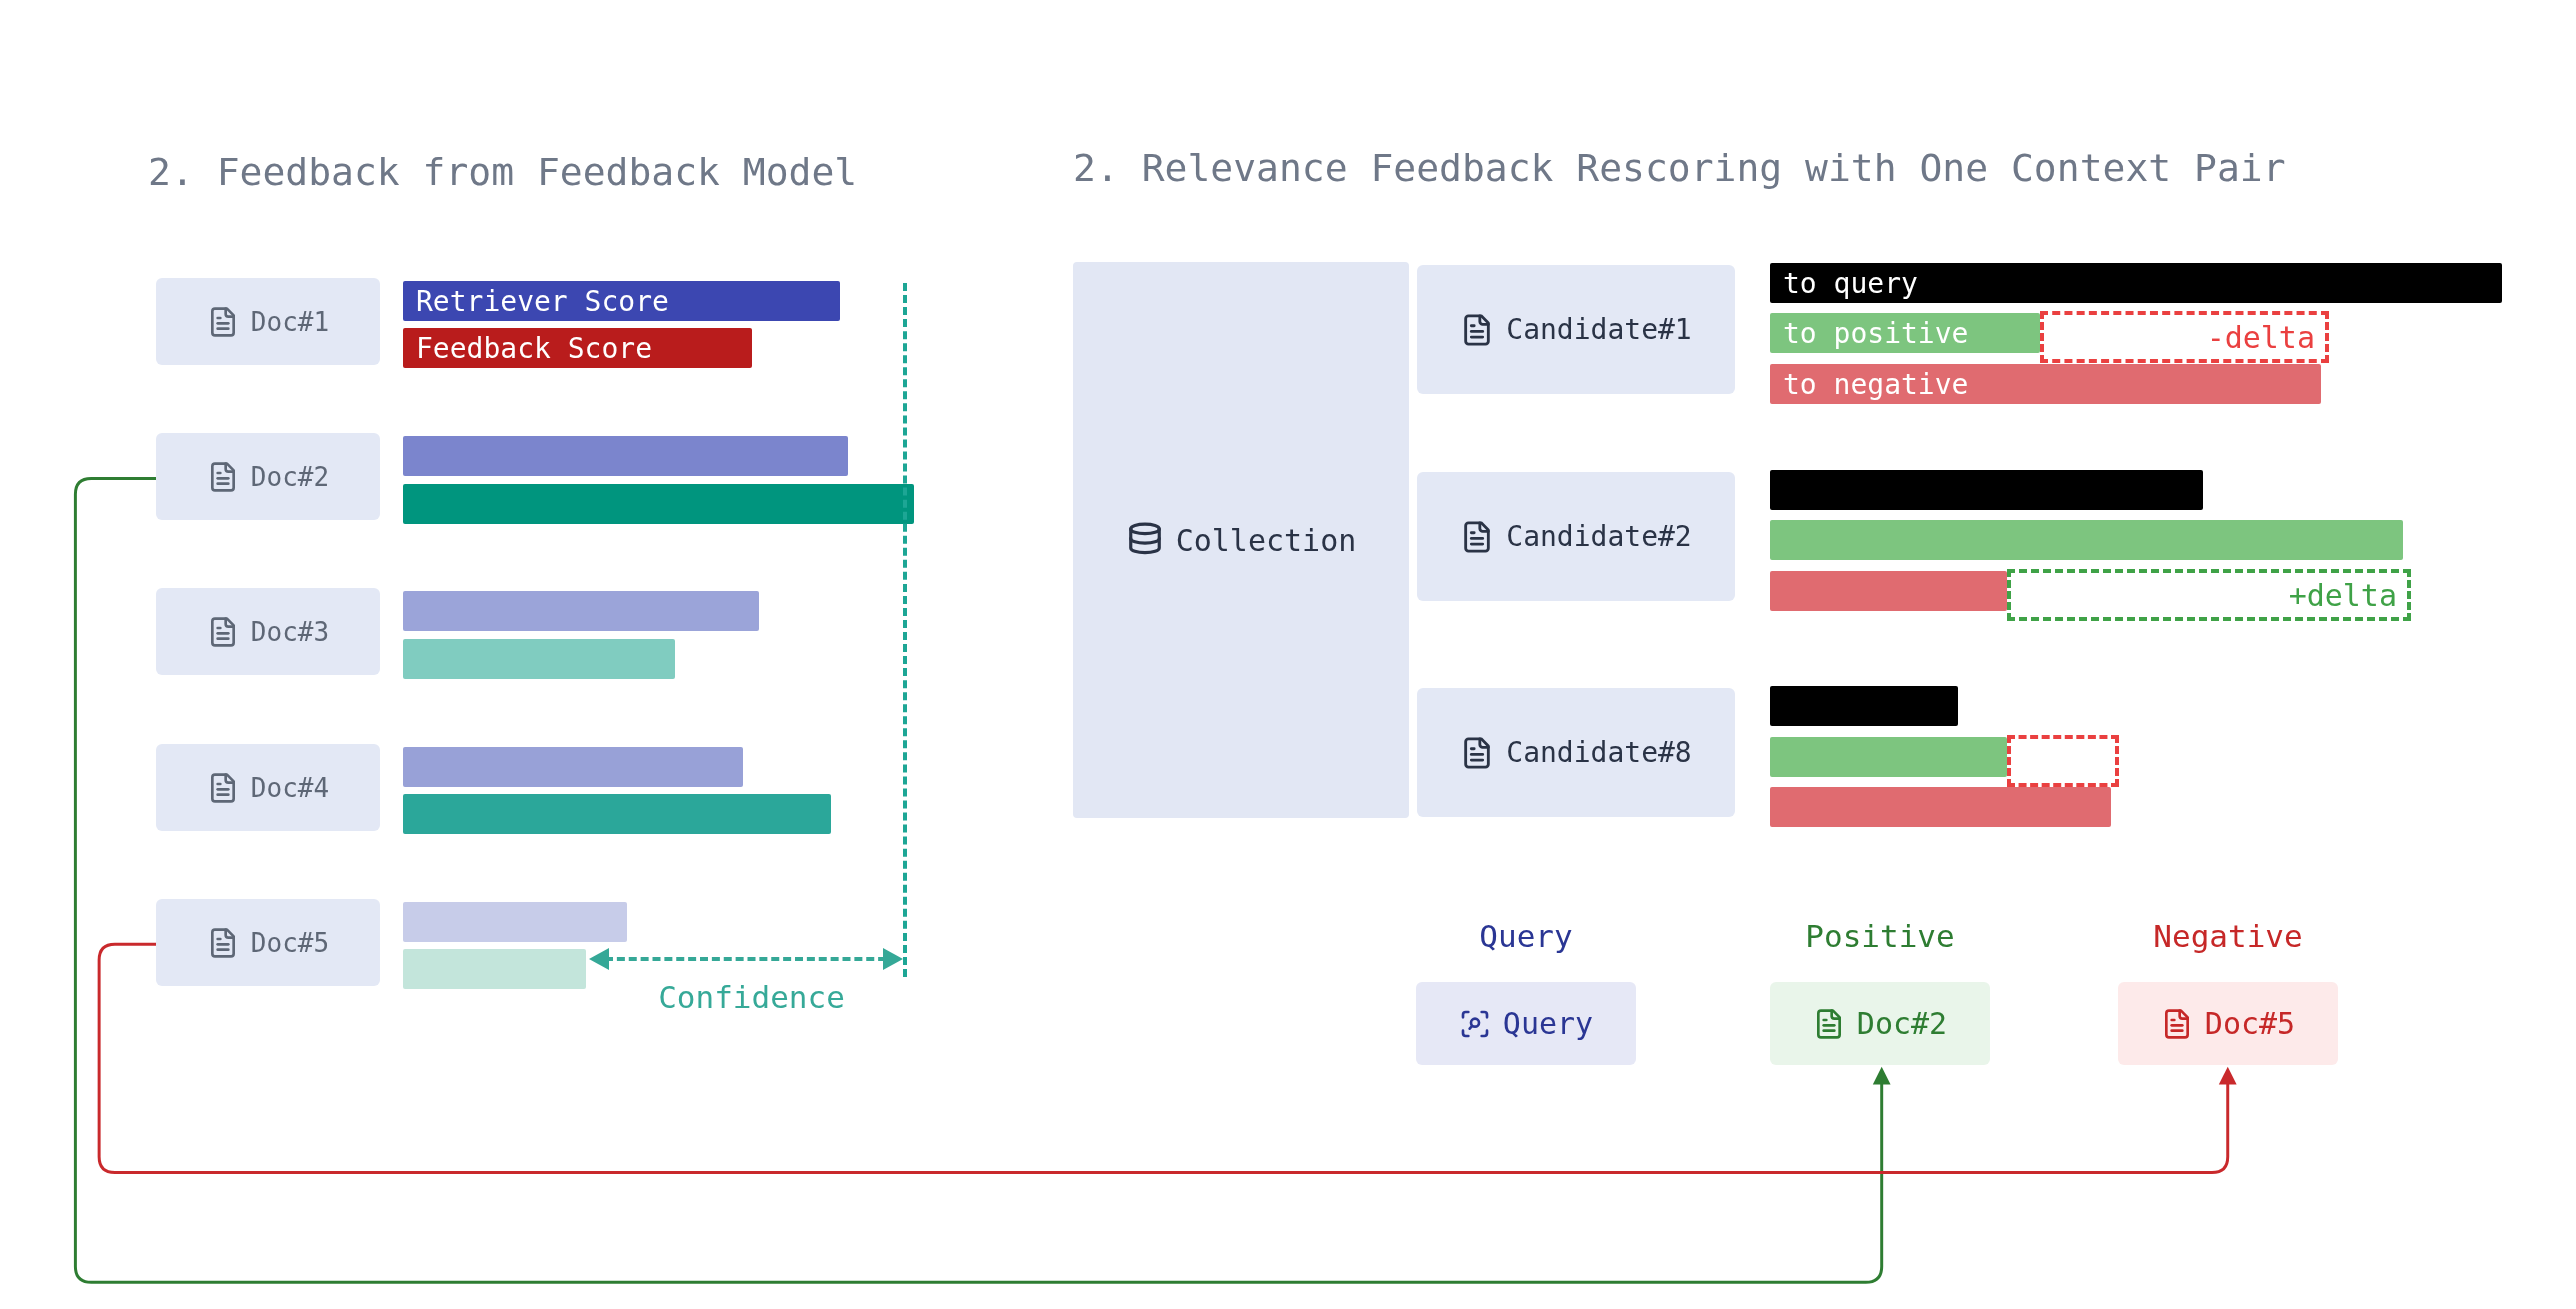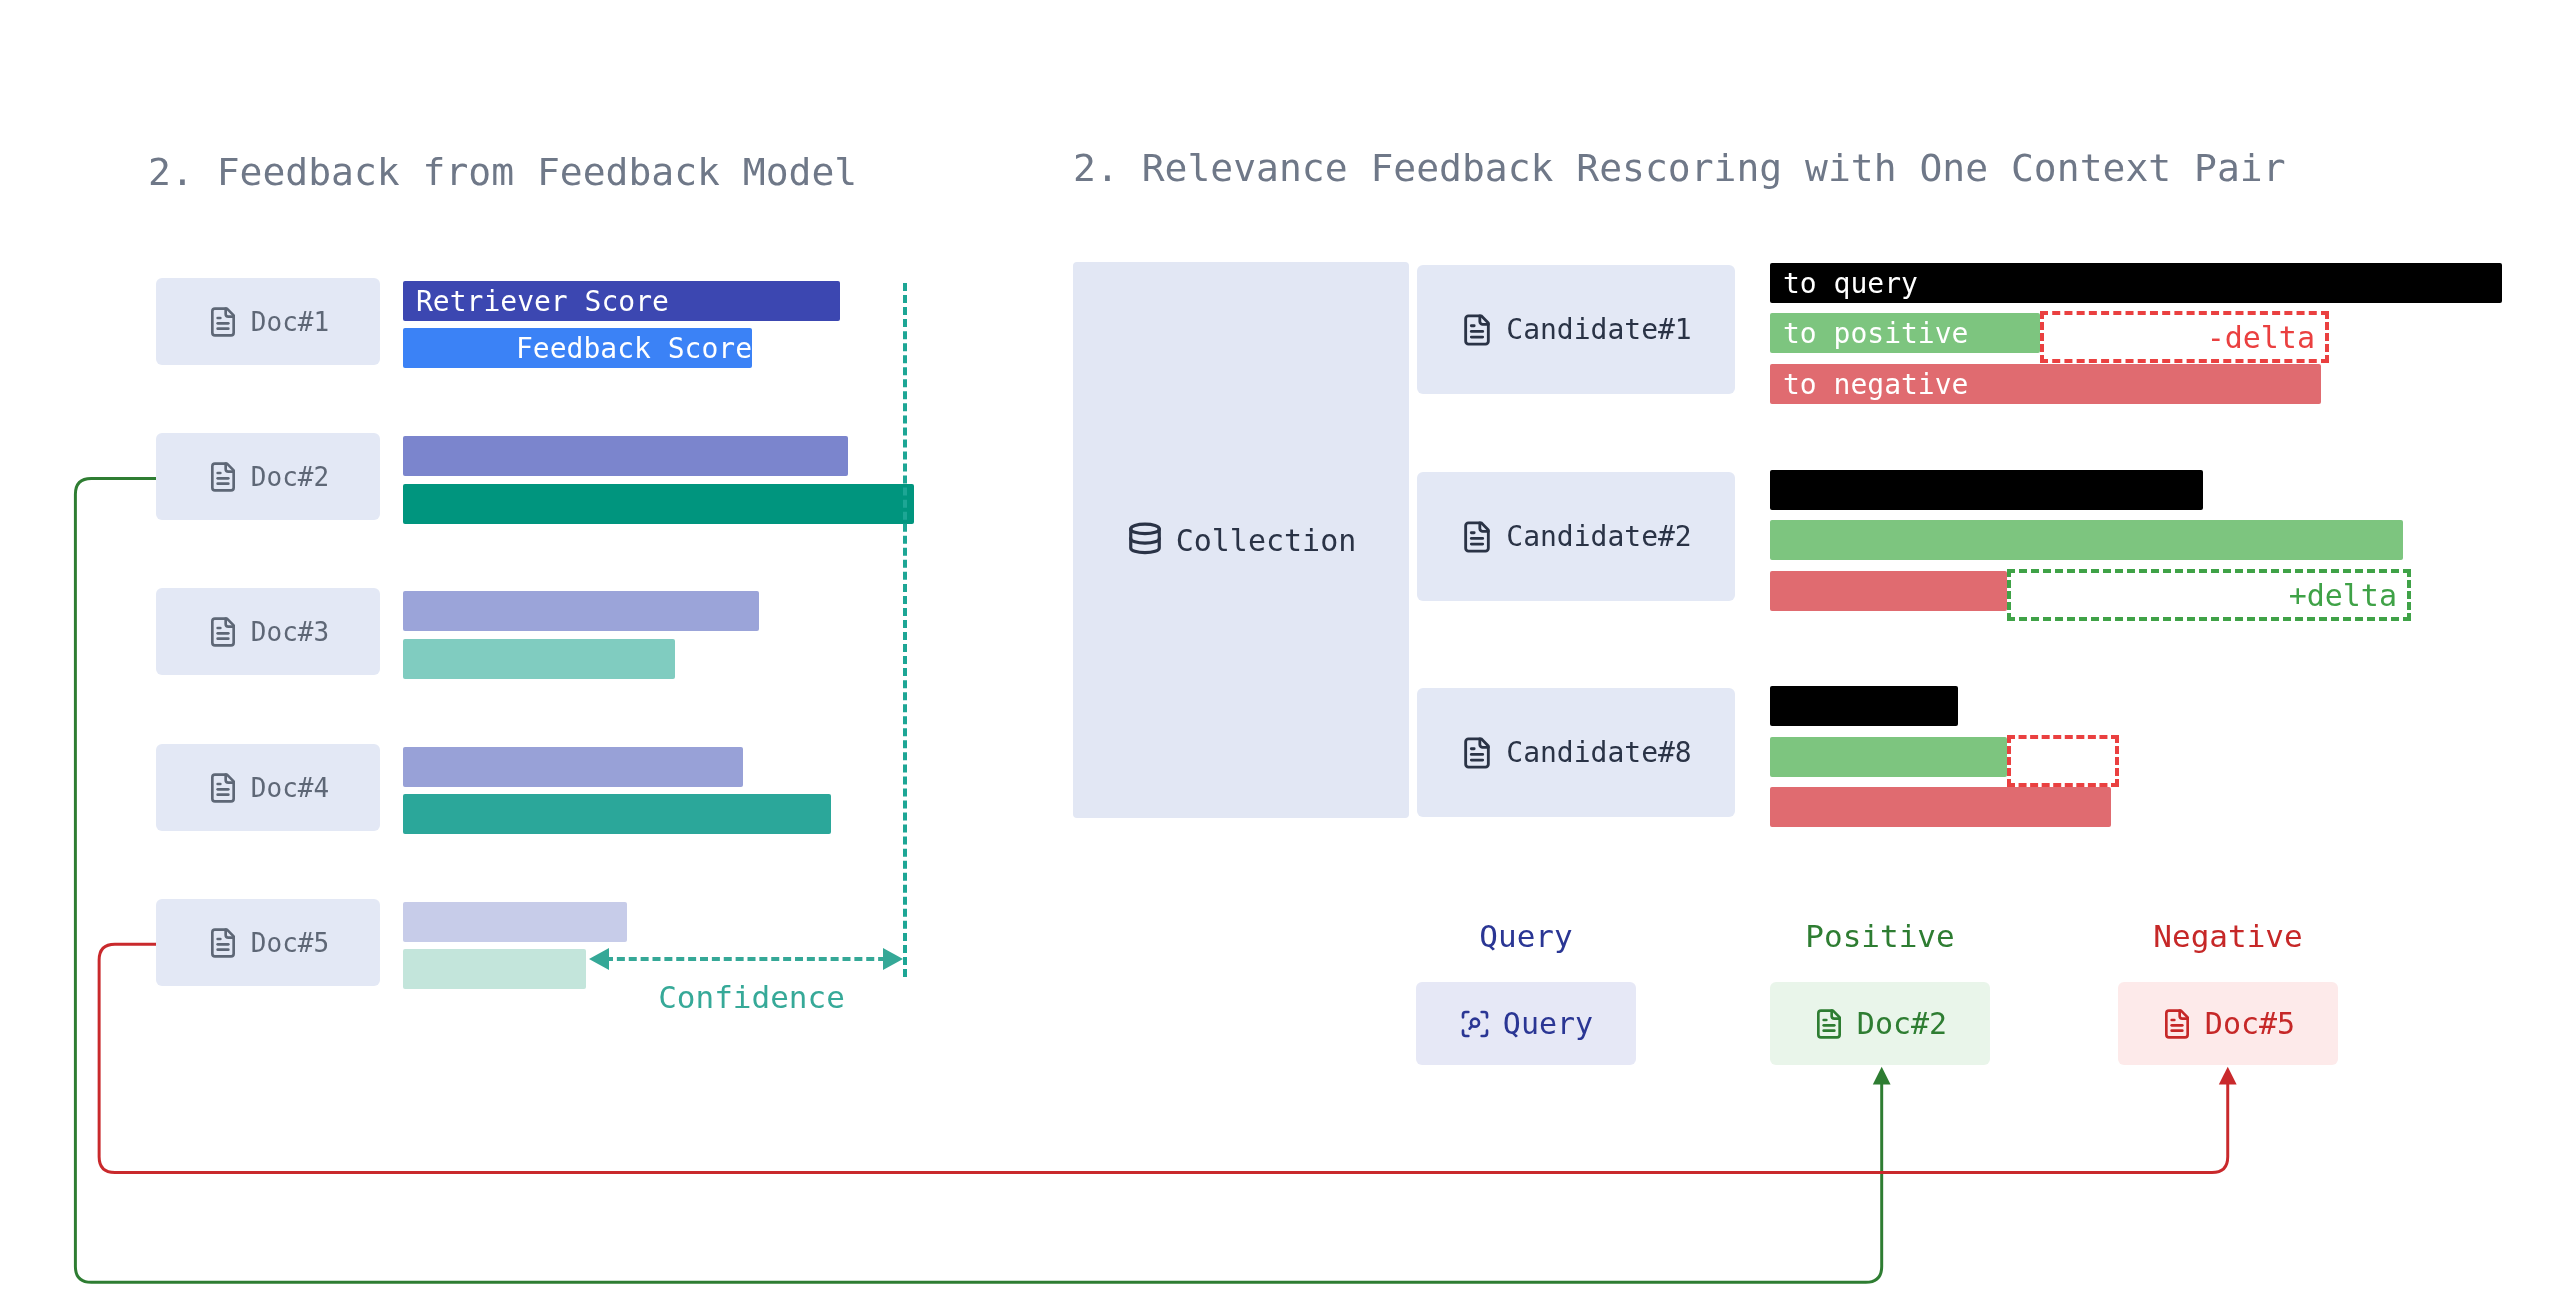--- a/index.html
+++ b/index.html
@@ -19,21 +19,21 @@
   .coll-box{left:1073px;top:262px;width:336px;height:556px;background:#e2e7f4;
             color:#2a3346;font-size:30px;border-radius:4px;}
   .icon{display:inline-flex;flex:0 0 auto;}
   .icon svg{display:block;}
 
   
   .bar{position:absolute;height:40px;border-radius:2px;display:flex;align-items:center;
        color:#ffffff;font-size:28px;white-space:nowrap;overflow:hidden;}
   .bar span{padding-left:13px;}
   .c-ret1{background:#3c47b1;}
-  .c-fb1 {background:#3b82f6;justify-content:flex-end;}
+  .c-fb1 {background:#b91c1c;}
   .c-ret2{background:#7b85cd;} .c-fb2{background:#00957e;}
   .c-ret3{background:#9ba4d9;} .c-fb3{background:#80ccc0;}
   .c-ret4{background:#98a1d7;} .c-fb4{background:#2ba79a;}
   .c-ret5{background:#c7cce9;} .c-fb5{background:#c3e5db;}
   .c-query{background:#000000;}
   .c-pos  {background:#7dc57f;}
   .c-neg  {background:#e06b70;}
 
   
   .delta{position:absolute;height:44px;display:flex;align-items:center;

